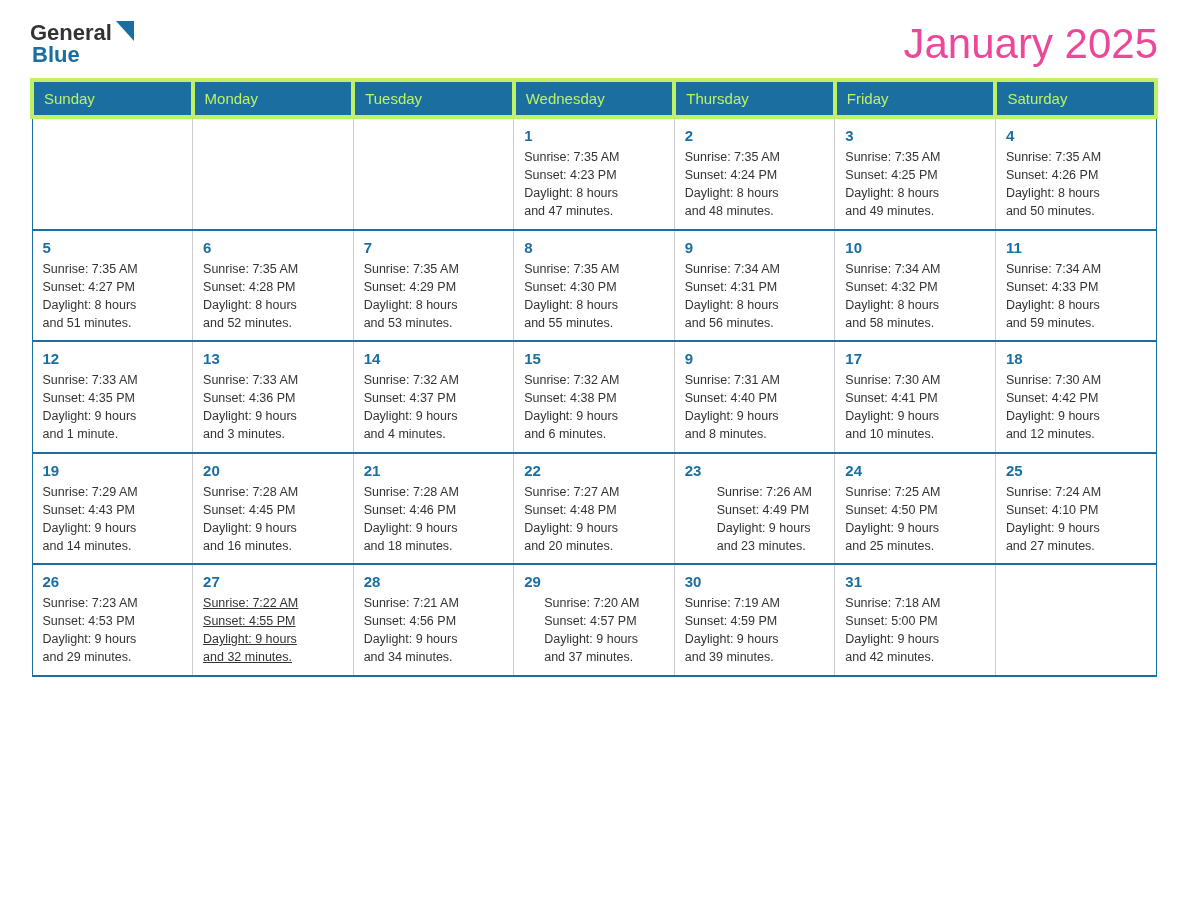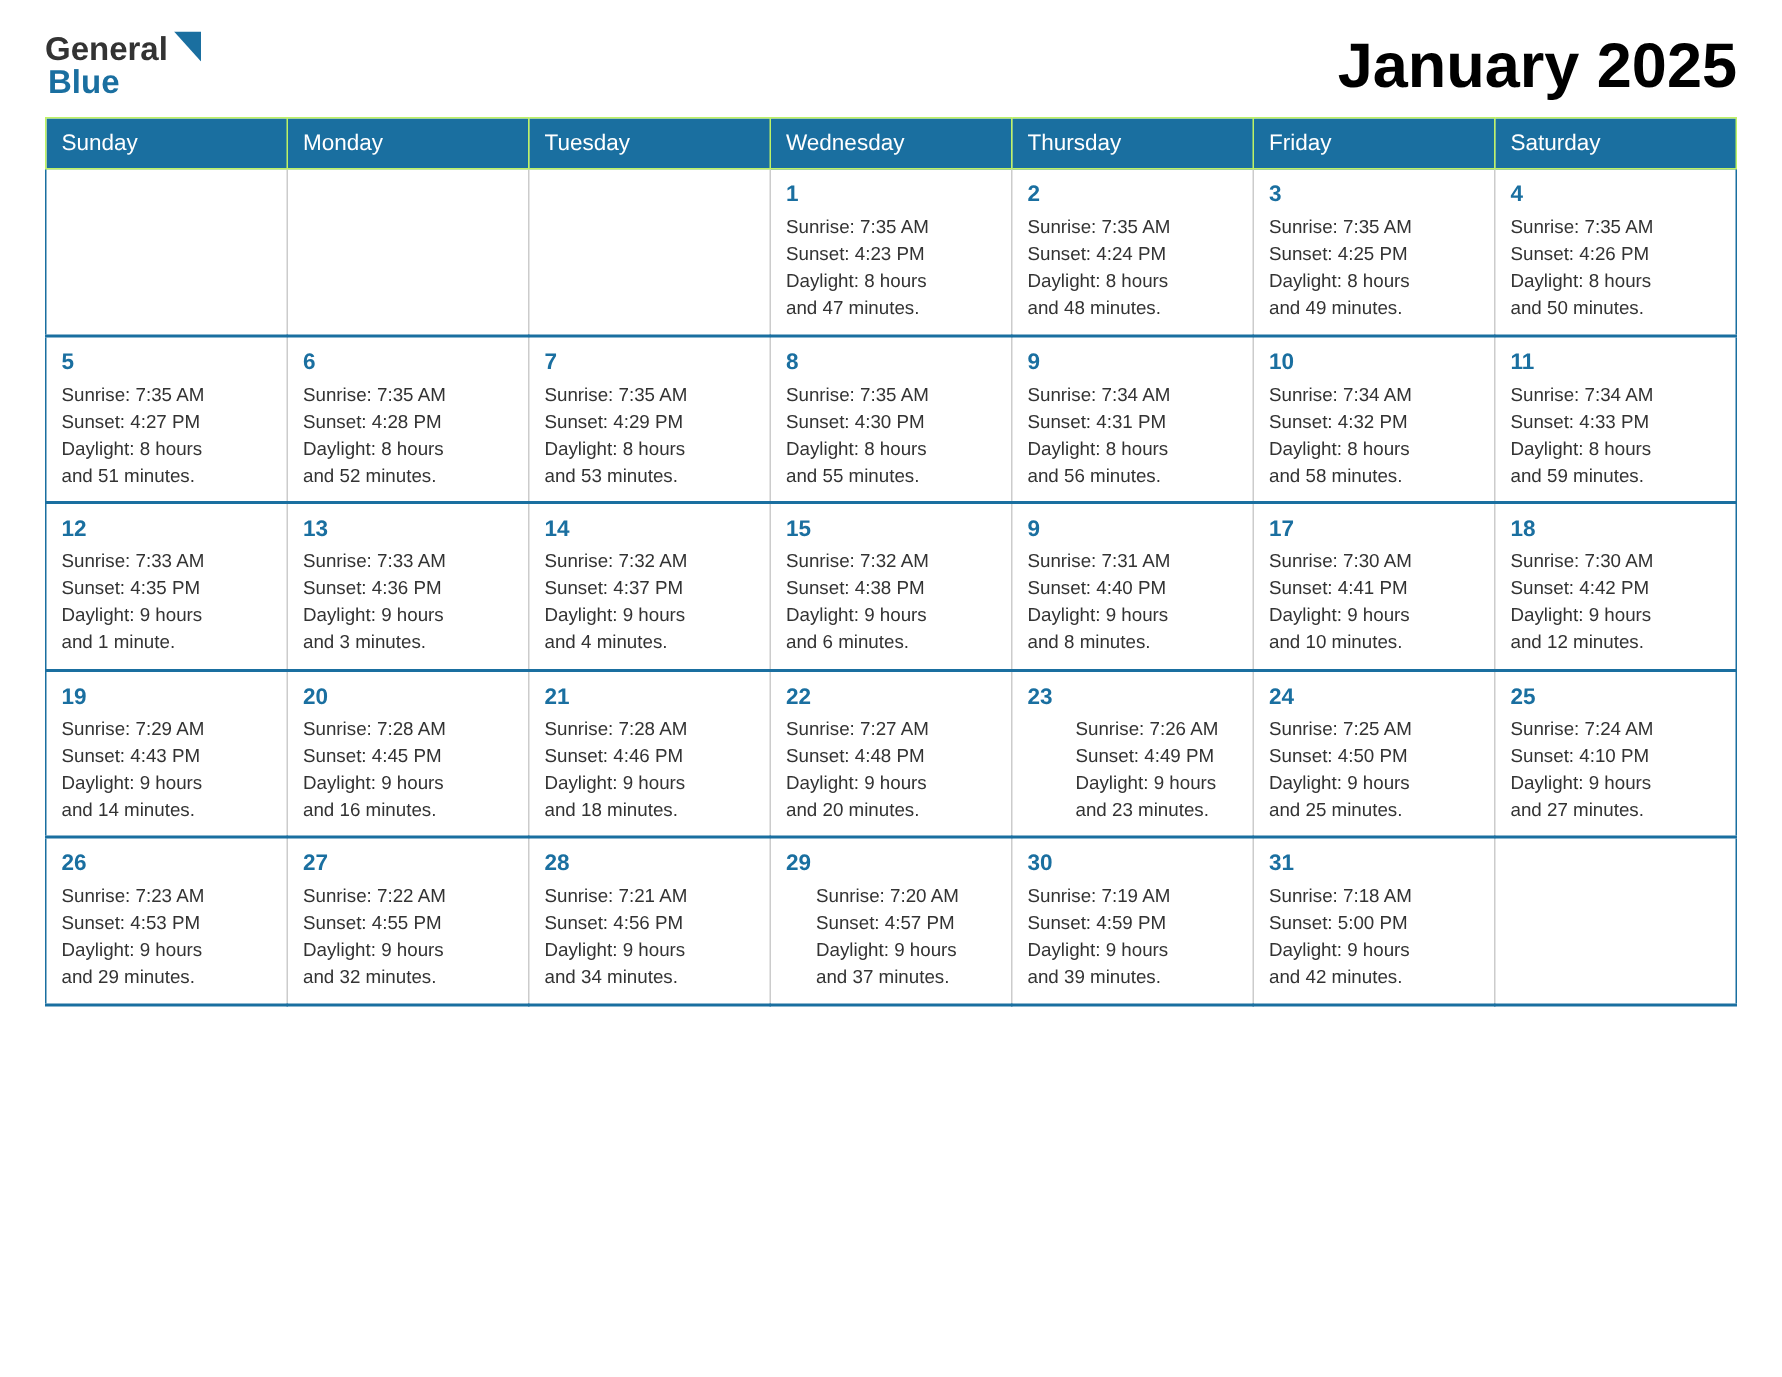--- a/index.html
+++ b/index.html
@@ -24,43 +24,43 @@
     .logo-text-blue {
       font-size: 22px;
       font-weight: bold;
       color: #1a6fa0;
     }
     .title-block {
       text-align: right;
     }
     .month-title {
       font-size: 42px;
-      font-weight: bold;
-      color: #000000;
+      font-weight: normal;
+      color: #ec4899;
     }
     .location-title {
       font-size: 18px;
       color: #333;
       margin-top: 2px;
     }
     .calendar {
       width: 100%;
       border-collapse: collapse;
       margin-top: 8px;
     }
     .calendar thead tr {
       background-color: #1a6fa0;
     }
     .calendar thead th {
-      color: #ffffff;
+      color: #bef264;
       font-size: 15px;
       font-weight: normal;
       padding: 8px 10px;
       text-align: left;
-      border: 1px solid #bef264;
+      border: 4px solid #bef264;
     }
     .calendar tbody tr {
       border-bottom: 2px solid #1a6fa0;
     }
     .calendar tbody td {
       vertical-align: top;
       padding: 8px 10px;
       border-left: 1px solid #ccc;
       border-right: 1px solid #ccc;
       width: calc(100% / 7);
@@ -325,21 +325,21 @@
       <tr>
         <td>
           <div class="day-number">26</div>
           <div class="day-info" style="white-space: pre-line;">Sunrise: 7:23 AM
 Sunset: 4:53 PM
 Daylight: 9 hours
 and 29 minutes.</div>
         </td>
         <td>
           <div class="day-number">27</div>
-          <div class="day-info" style="white-space: pre-line;">Sunrise: 7:22 AM
+          <div class="day-info" style="white-space: pre-line; text-decoration: underline;">Sunrise: 7:22 AM
 Sunset: 4:55 PM
 Daylight: 9 hours
 and 32 minutes.</div>
         </td>
         <td>
           <div class="day-number">28</div>
           <div class="day-info" style="white-space: pre-line;">Sunrise: 7:21 AM
 Sunset: 4:56 PM
 Daylight: 9 hours
 and 34 minutes.</div>

